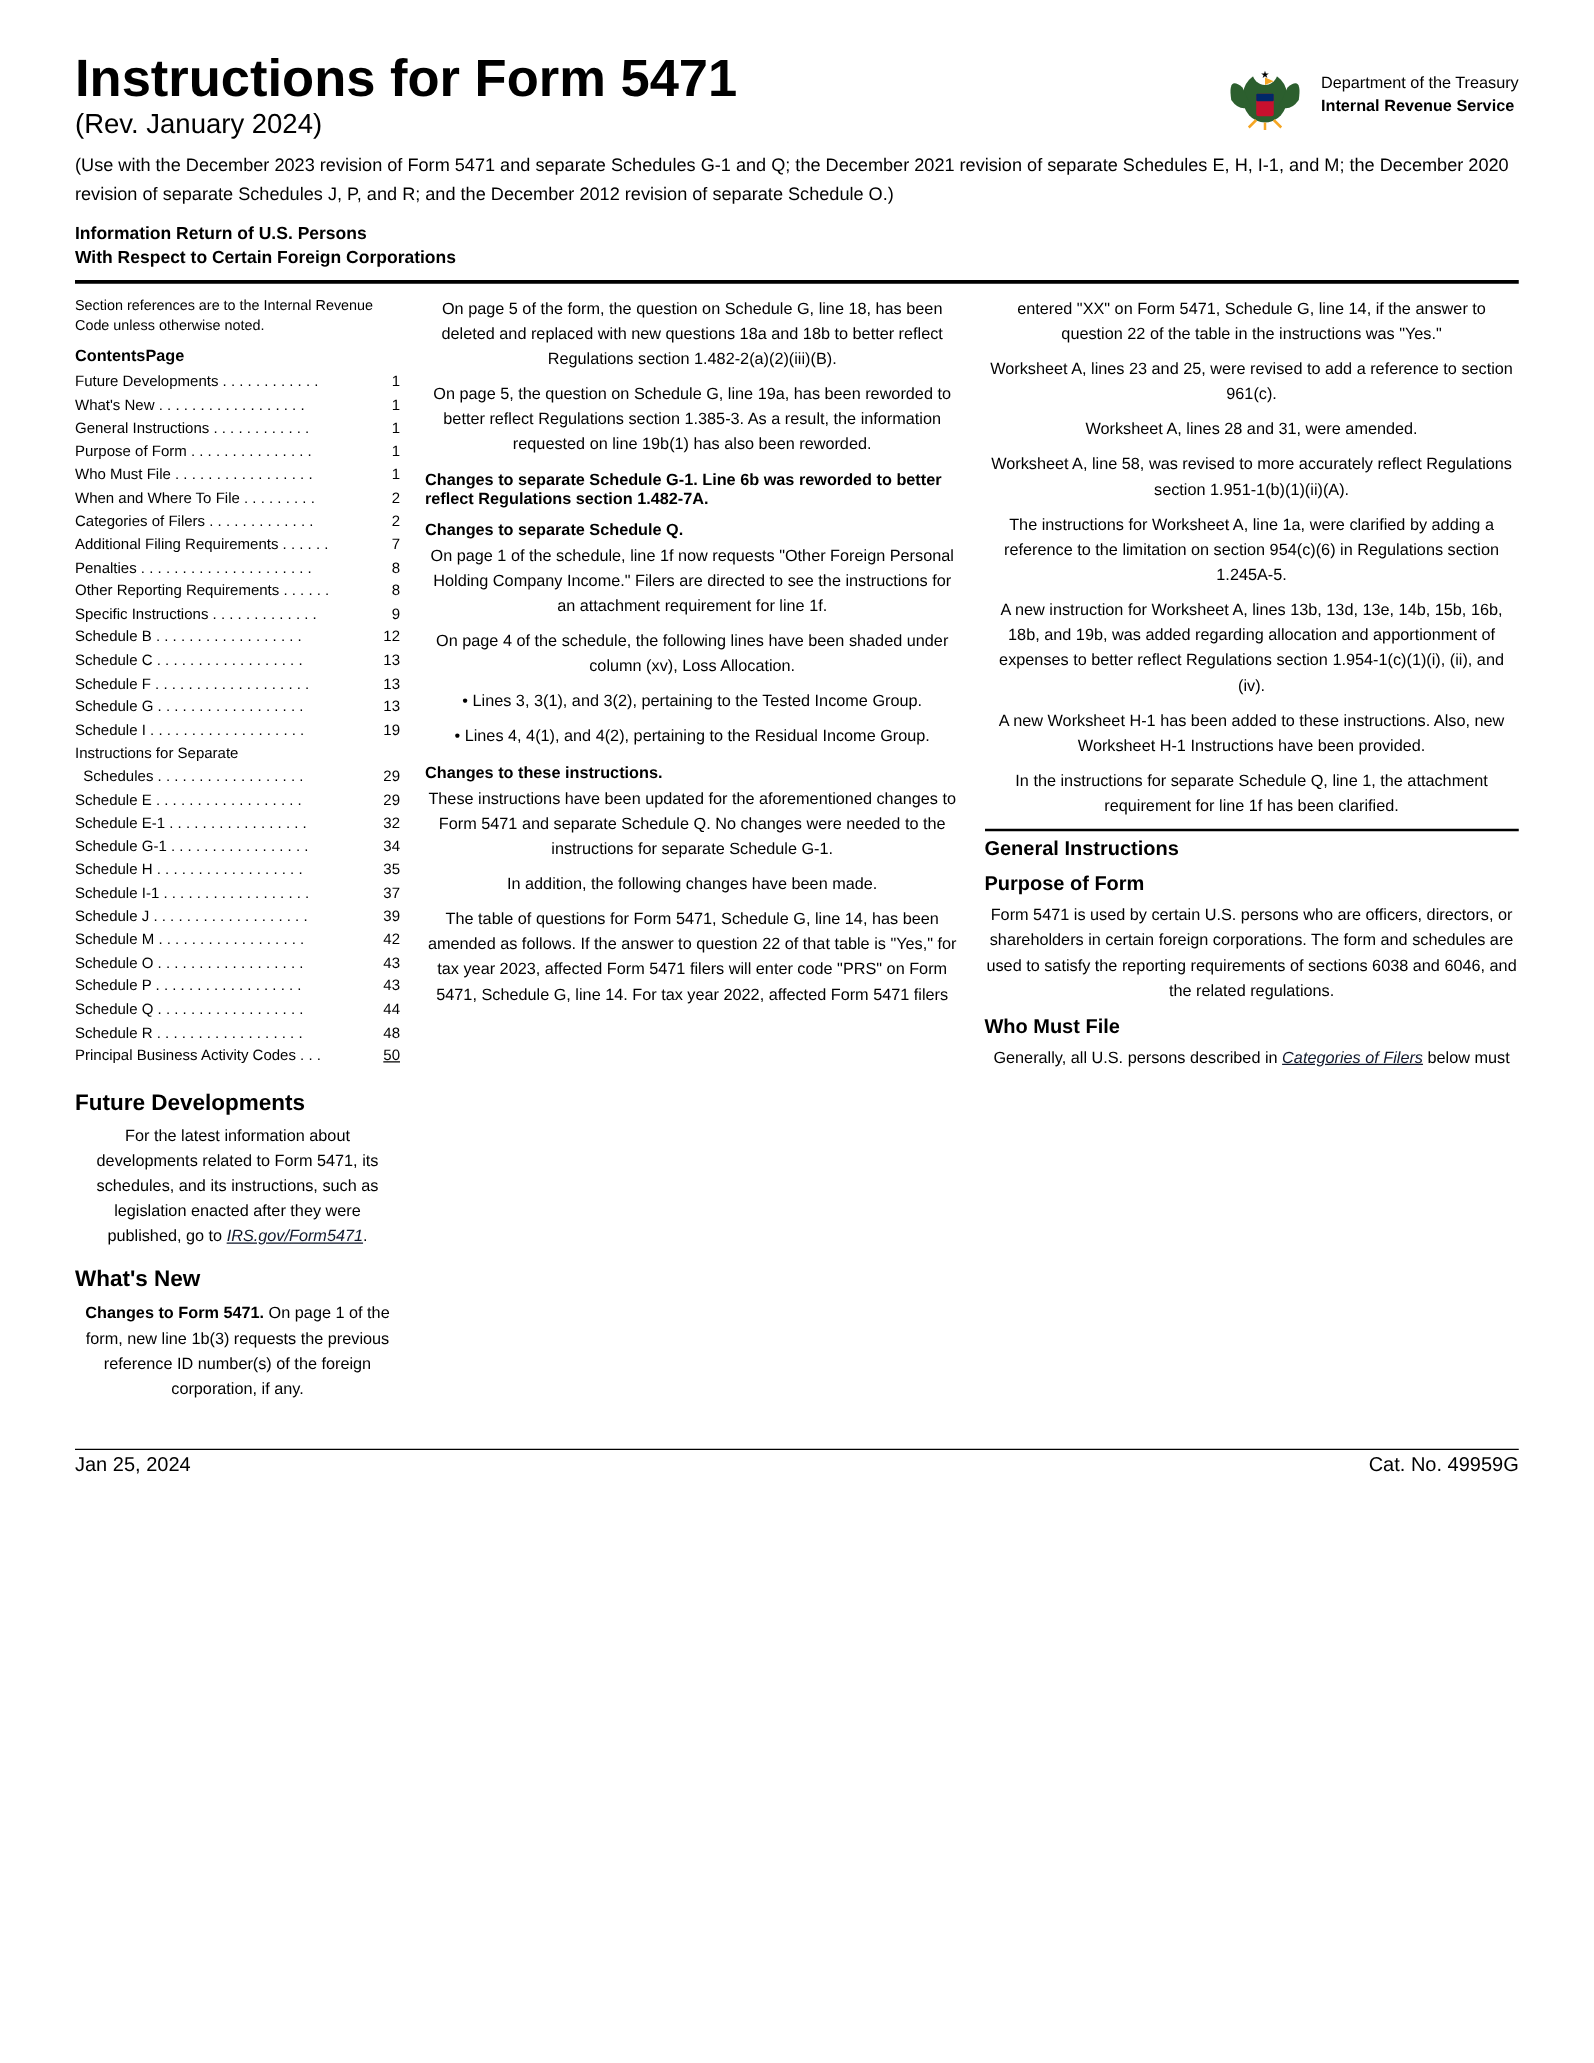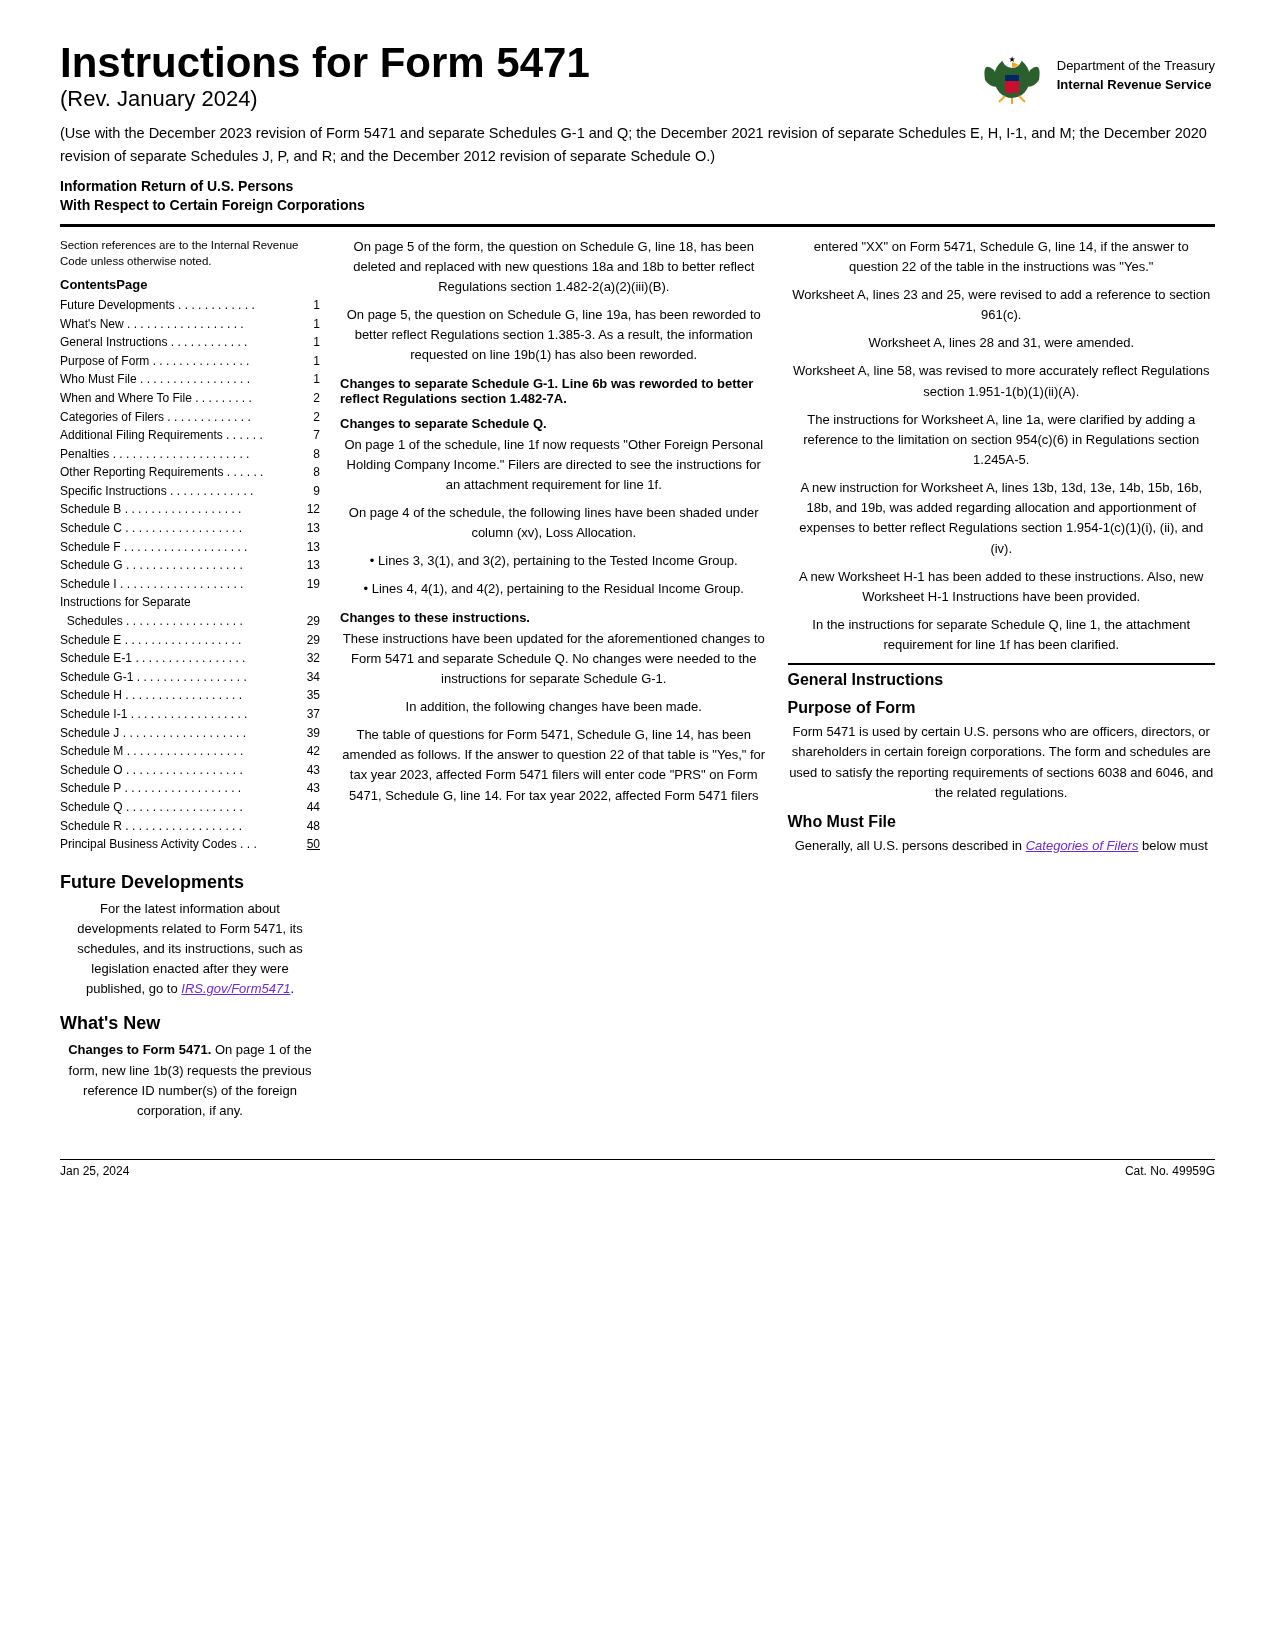--- a/index.html
+++ b/index.html
@@ -99,21 +99,21 @@
     }
     .body-text {
       font-size: 13px;
       line-height: 1.55;
       margin-bottom: 8px;
       text-align: center;
     }
     .body-text a, .italic-link {
       font-style: italic;
       text-decoration: underline;
-      color: #6d28d9;
+      color: #0f172a;
     }
     .changes-heading {
       font-weight: bold;
       font-size: 13px;
       margin-bottom: 4px;
       margin-top: 10px;
     }
     .col-right {
       font-size: 13px;
     }
@@ -126,21 +126,21 @@
     }
     .sub-heading {
       font-size: 16px;
       font-weight: bold;
       margin: 10px 0 5px 0;
     }
     .footer-bar {
       display: flex;
       justify-content: space-between;
       margin-top: 30px;
-      font-size: 12px;
+      font-size: 16px;
       border-top: 1px solid #000;
       padding-top: 4px;
     }
   </style>
 </head>
 <body>
 
 <div class="header-area">
   <div class="title-block">
     <h1>Instructions for Form 5471</h1>

